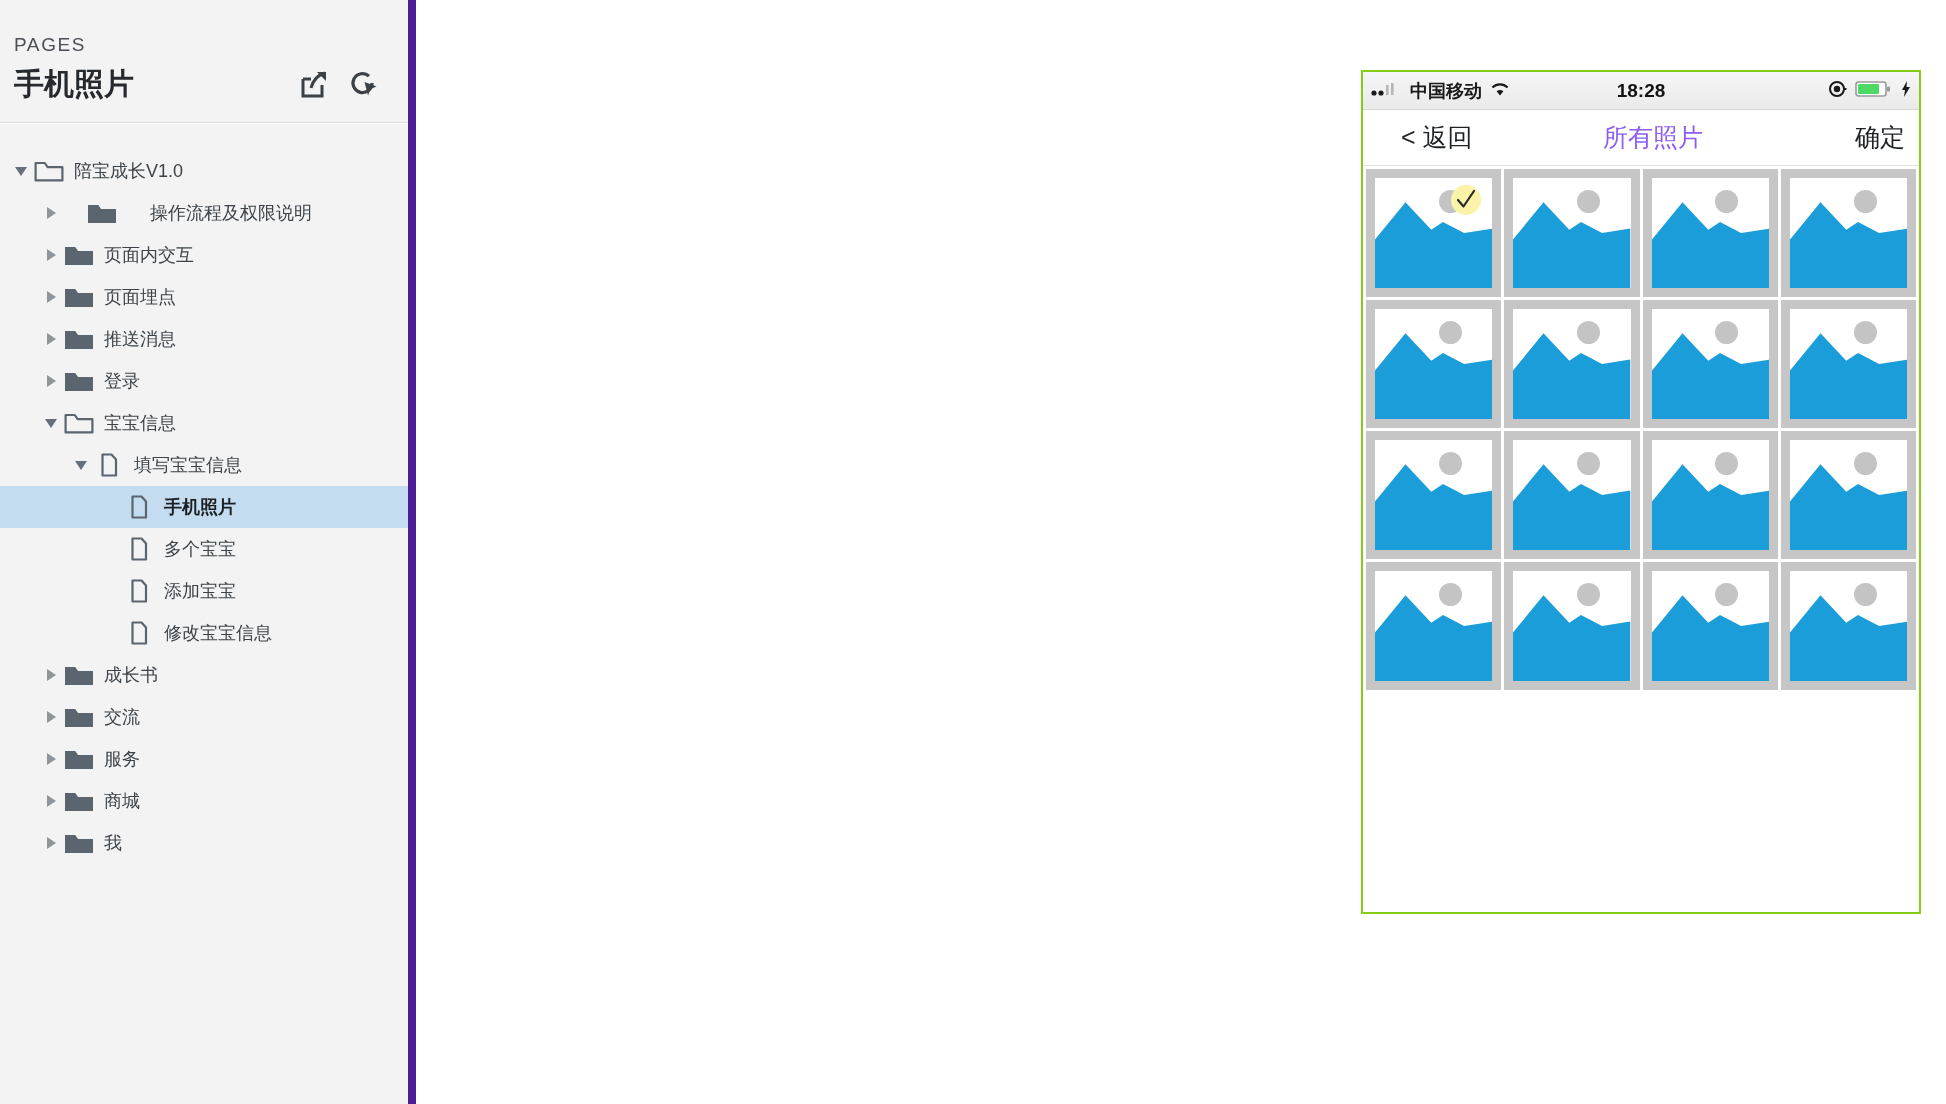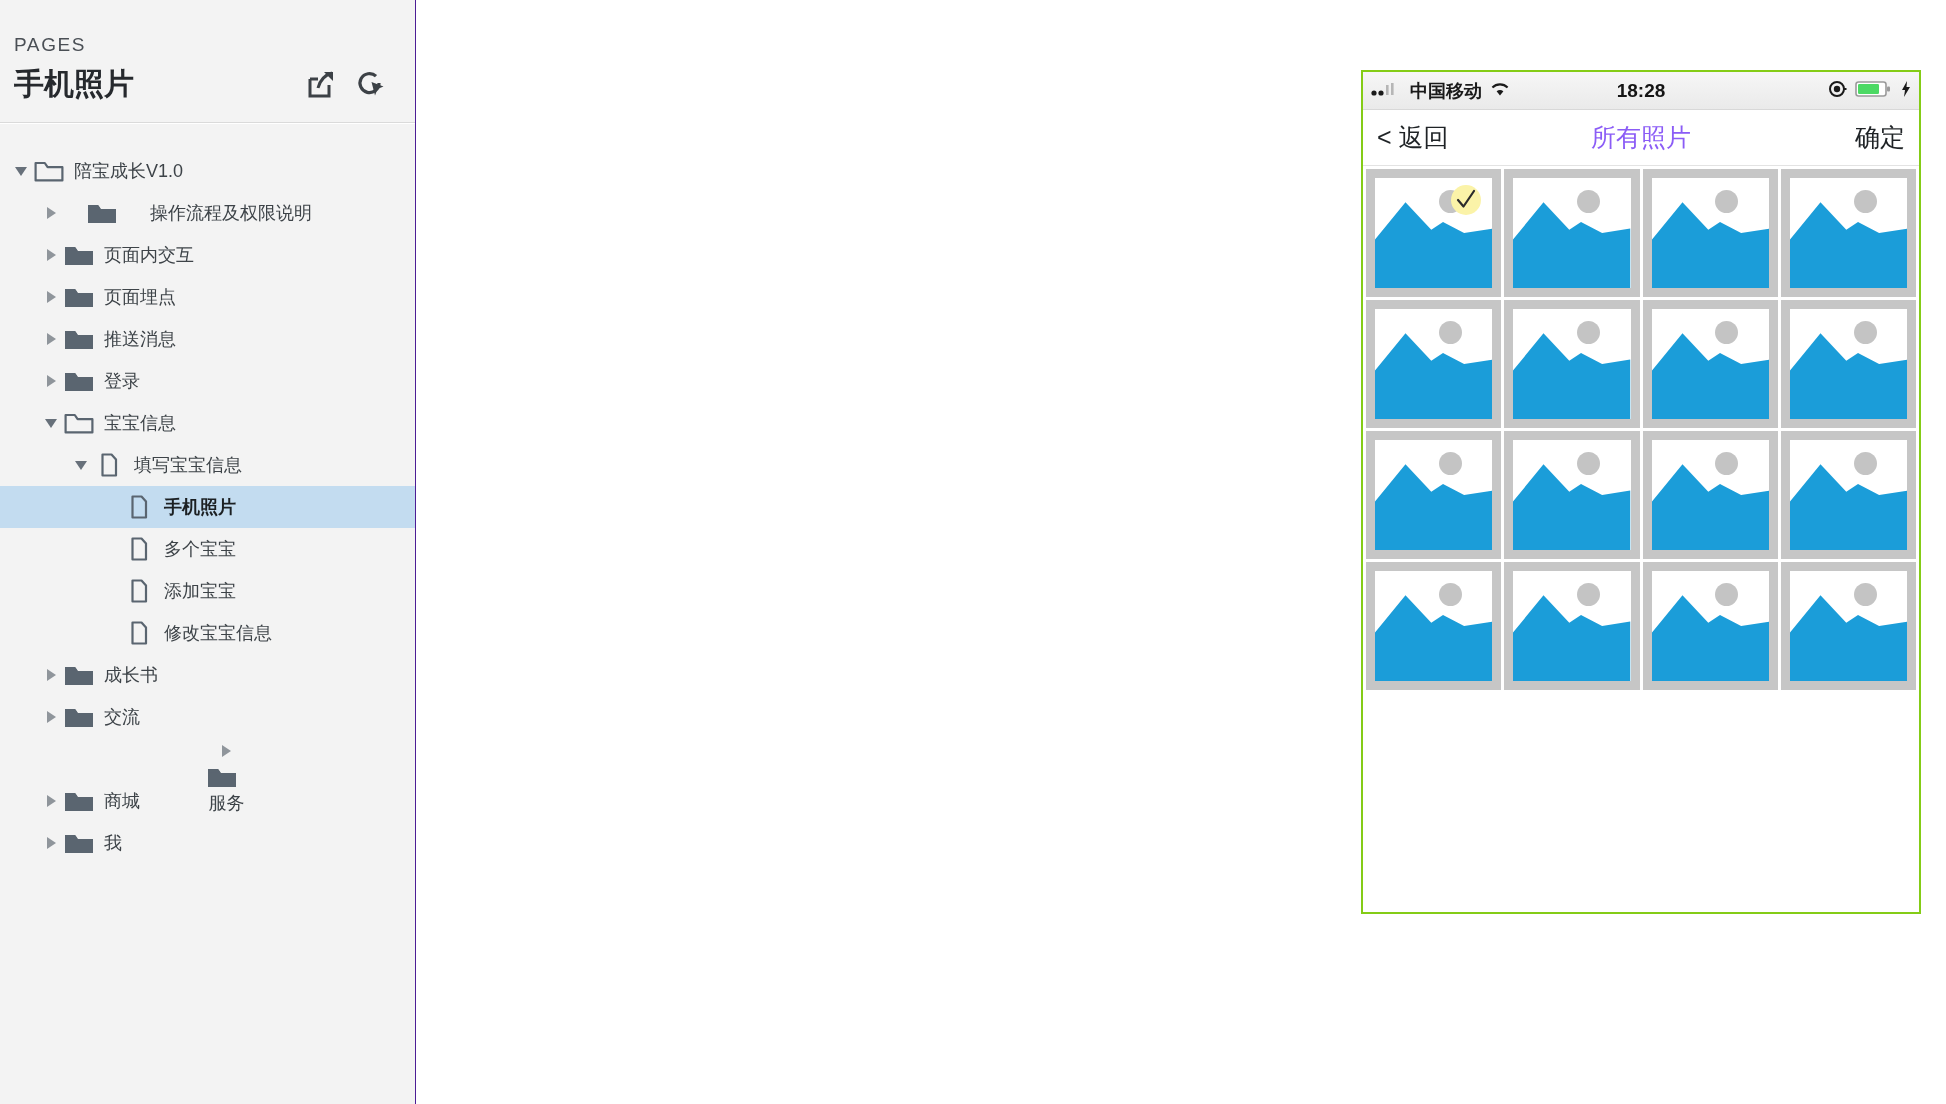--- a/index.html
+++ b/index.html
@@ -11,21 +11,21 @@
     font-family: "Liberation Sans", "DejaVu Sans", sans-serif;
     overflow: hidden;
   }
   #root { position: relative; width: 1946px; height: 1104px; background:#ffffff; }
 
   
   .sidebar {
     position: absolute; left: 0; top: 0;
     width: 416px; height: 1104px;
     background: #f3f3f3;
-    border-right: 1px solid #4c1d95;
+    border-right: 8px solid #4c1d95;
   }
   .panel-header { padding: 34px 22px 0 14px; }
   .panel-kicker {
     font-size: 19px; letter-spacing: 1.6px;
     color: #4a4f55; font-weight: 400;
   }
   .panel-titlerow {
     display: flex; align-items: center; justify-content: space-between;
     margin-top: 10px; padding-right: 8px;
   }
@@ -126,21 +126,21 @@
     padding: 0 14px;
     background: #ffffff;
     border-bottom: 1px solid #e3e3e3;
   }
   .nav-back { font-size: 25px; color: #1f2326; cursor:pointer; }
   .nav-title {
     position: absolute; left: 0; right: 0; text-align: center;
     font-size: 25px; color: #8b5cf6; pointer-events:none;
   }
   .nav-done { margin-left: auto; font-size: 25px; color: #1f2326; cursor:pointer; }
-  .navbar-inner { position: relative; width: 100%; display:flex; align-items:center; }
+  .navbar-inner { position: relative; width: 100%; display:flex; align-items:center;margin-left:24px; }
 
   .grid {
     padding: 3px 3px 0 3px;
     display: grid;
     grid-template-columns: repeat(4, 1fr);
     gap: 3px;
   }
   .thumb {
     position: relative;
     background: #c6c6c6;
@@ -324,21 +324,21 @@
         <div class="tree-row" style="padding-left: 38px;">
           <span class="twisty">
             <span class="tri-right"></span>
           </span>
           <span class="ico"><svg viewBox="0 0 30 26" width="30" height="26">
               <path d="M1 5 L1 23 L29 23 L29 9 L14 9 L11 5 Z" fill="#5a6570"></path>
               <path d="M1 5 L11 5 L13.5 8.6 L1 8.6 Z" fill="#5a6570"></path>
             </svg></span>
           <span class="tree-label">交流</span>
         </div>
-        <div class="tree-row" style="padding-left: 38px; flex-direction: column;">
+        <div class="tree-row" style="padding-left: 38px;">
           <span class="twisty">
             <span class="tri-right"></span>
           </span>
           <span class="ico"><svg viewBox="0 0 30 26" width="30" height="26">
               <path d="M1 5 L1 23 L29 23 L29 9 L14 9 L11 5 Z" fill="#5a6570"></path>
               <path d="M1 5 L11 5 L13.5 8.6 L1 8.6 Z" fill="#5a6570"></path>
             </svg></span>
           <span class="tree-label">服务</span>
         </div>
         <div class="tree-row" style="padding-left: 38px;">

